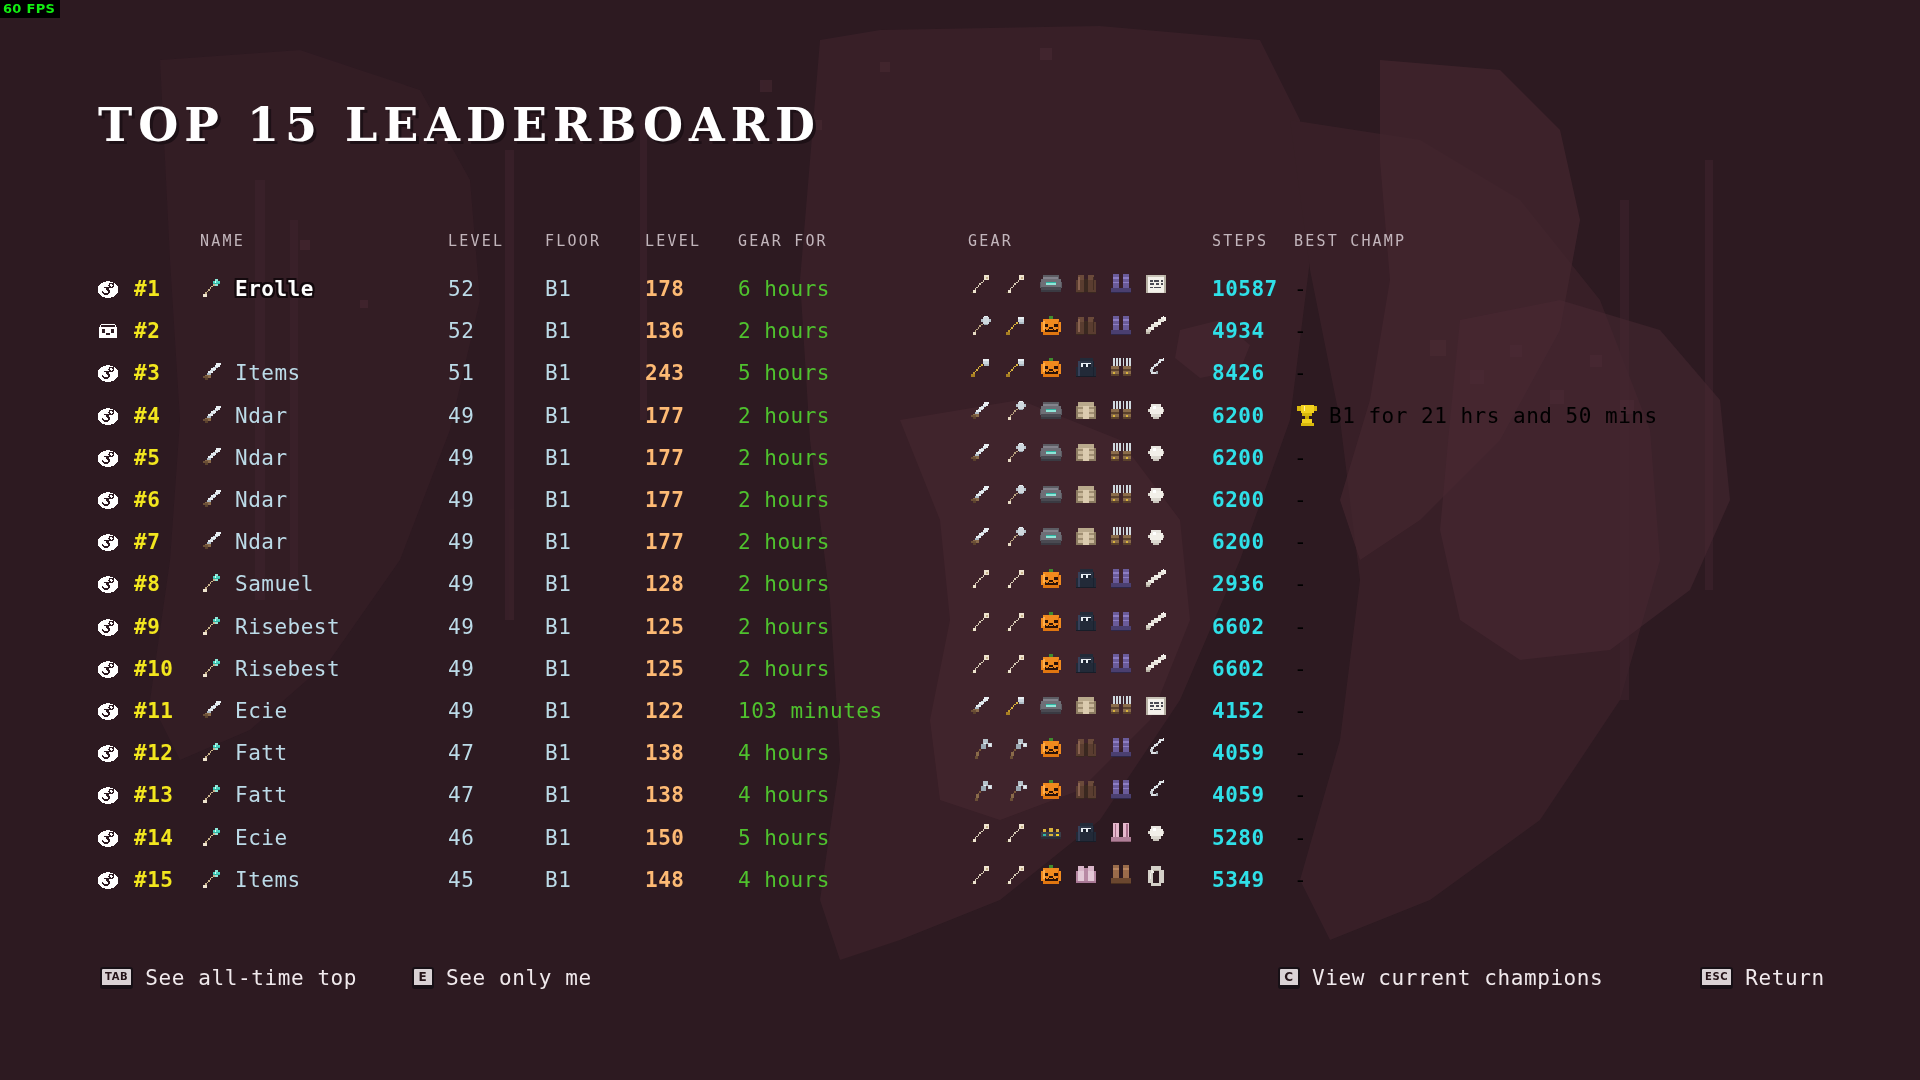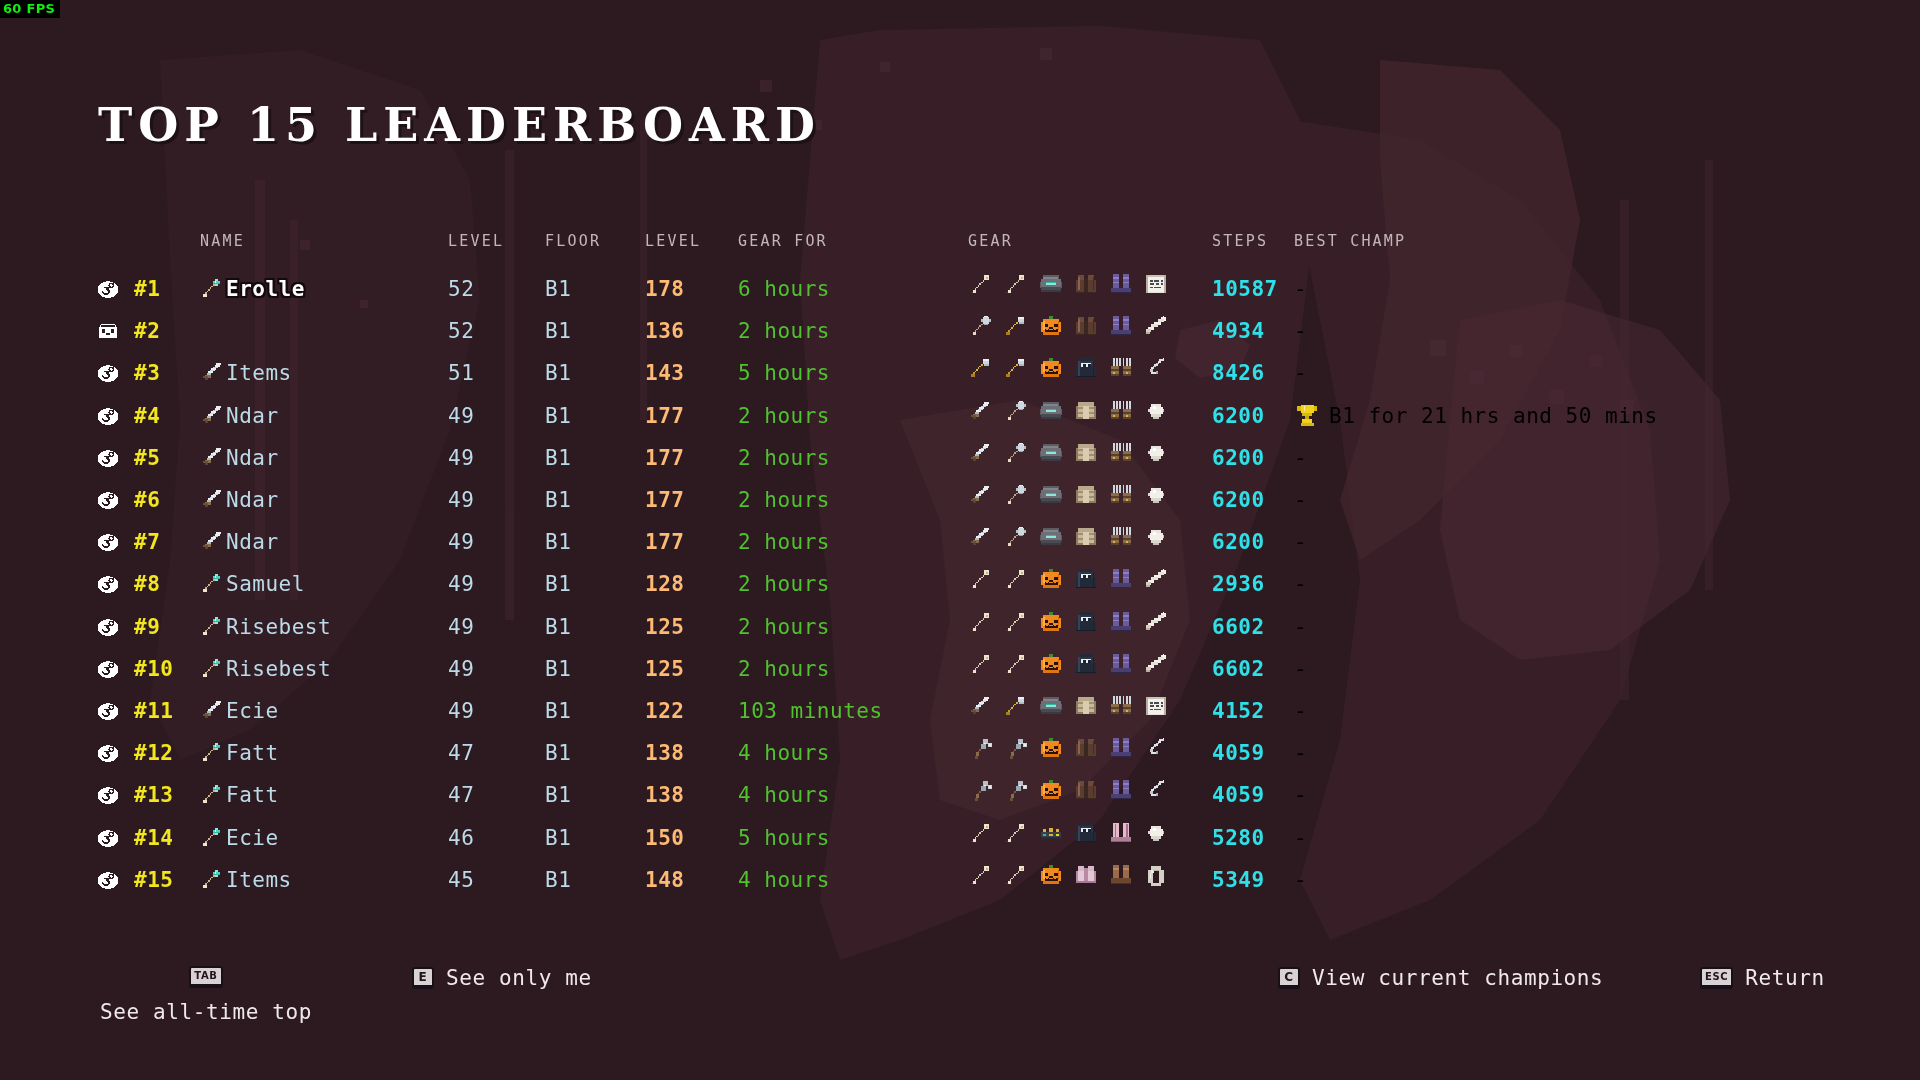--- a/index.html
+++ b/index.html
@@ -68,31 +68,31 @@
   .name      { color:#bcdbe8; }
   .name.me   { color:#ffffff; font-weight:bold;
                text-shadow: 2px 0 0 #140a0e, -2px 0 0 #140a0e, 0 2px 0 #140a0e, 0 -2px 0 #140a0e,
                             2px 2px 0 #140a0e, -2px -2px 0 #140a0e, 2px -2px 0 #140a0e, -2px 2px 0 #140a0e; }
   .level     { color:#bcdbe8; }
   .floor     { color:#bcdbe8; }
   .kills     { color:#fdba74; font-weight:bold; }
   .alive     { color:#4fc22e; }
   .steps     { color:#2fe0e8; font-weight:bold; }
 
-  .nameinner{ display:inline-flex; align-items:center; }
+  .nameinner{ display:inline-flex; align-items:center; gap:9px; }
   .champinner{ display:inline-flex; align-items:center; gap:9px; }
 
   .gearrow{ position:absolute; top:4px; display:flex; gap:9px; align-items:center; }
 
   
   #footer{ position:absolute; left:0; top:966px; width:1920px; height:50px; }
   .fitem{ position:absolute; display:flex; align-items:center; gap:12px;
           color:#f0e9ec; font-size:21px; font-family:"DejaVu Sans Mono", monospace;
           letter-spacing:.6px; white-space:nowrap; }
-  .f1{ left:100px;flex-direction:column; } .f2{ left:412px; } .f3{ left:1278px; } .f4{ left:1700px; }
+  .f1{ left:100px; } .f2{ left:412px; } .f3{ left:1278px; } .f4{ left:1700px; }
 
   .keycap{
     display:inline-flex; align-items:center; justify-content:center;
     background:#d9d2d5; color:#241318;
     border:2px solid #171016;
     border-bottom:4px solid #171016;
     border-radius:3px;
     font-family:"DejaVu Sans", sans-serif;
     font-weight:bold;
     line-height:1;
@@ -437,21 +437,21 @@
                 <rect x="3" y="11" width="2" height="1" fill="#5a412c"></rect>
                 <rect x="5" y="10" width="2" height="1" fill="#8a6b4a"></rect>
               </svg>
             </span>
         <span class="name">Items</span>
       </span>
     </div>
 
     <div class="cell col-level level">51</div>
     <div class="cell col-floor floor">B1</div>
-    <div class="cell col-kills kills">143</div>
+    <div class="cell col-kills kills">243</div>
     <div class="cell col-alive alive">5 hours</div>
 
     <div class="gearrow col-gear">
       <span style="display:inline-flex;align-items:center;">
             <svg width="26" height="26" viewBox="0 0 16 16" shape-rendering="crispEdges">
               <rect x="10" y="2" width="3" height="2" fill="#e8eef2"></rect>
               <rect x="9" y="3" width="4" height="2" fill="#cbd7de"></rect>
               <rect x="10" y="5" width="3" height="1" fill="#aebcc6"></rect>
               <rect x="9" y="2" width="1" height="1" fill="#f2f7fa"></rect>
               <rect x="8" y="5" width="1" height="1" fill="#d9b33c"></rect>

